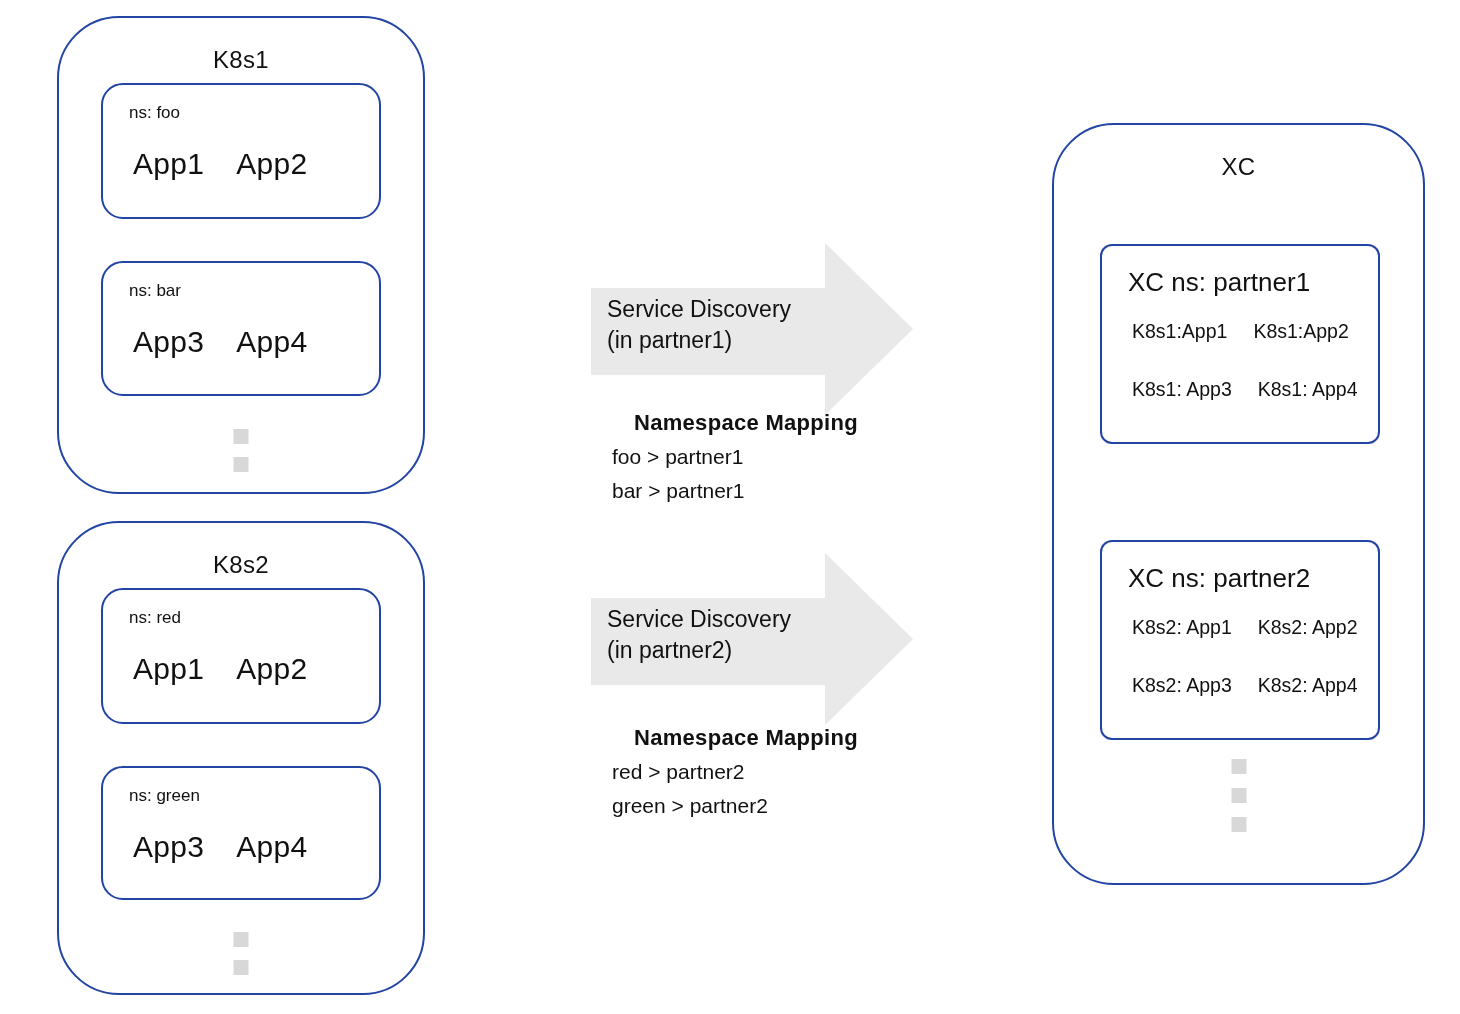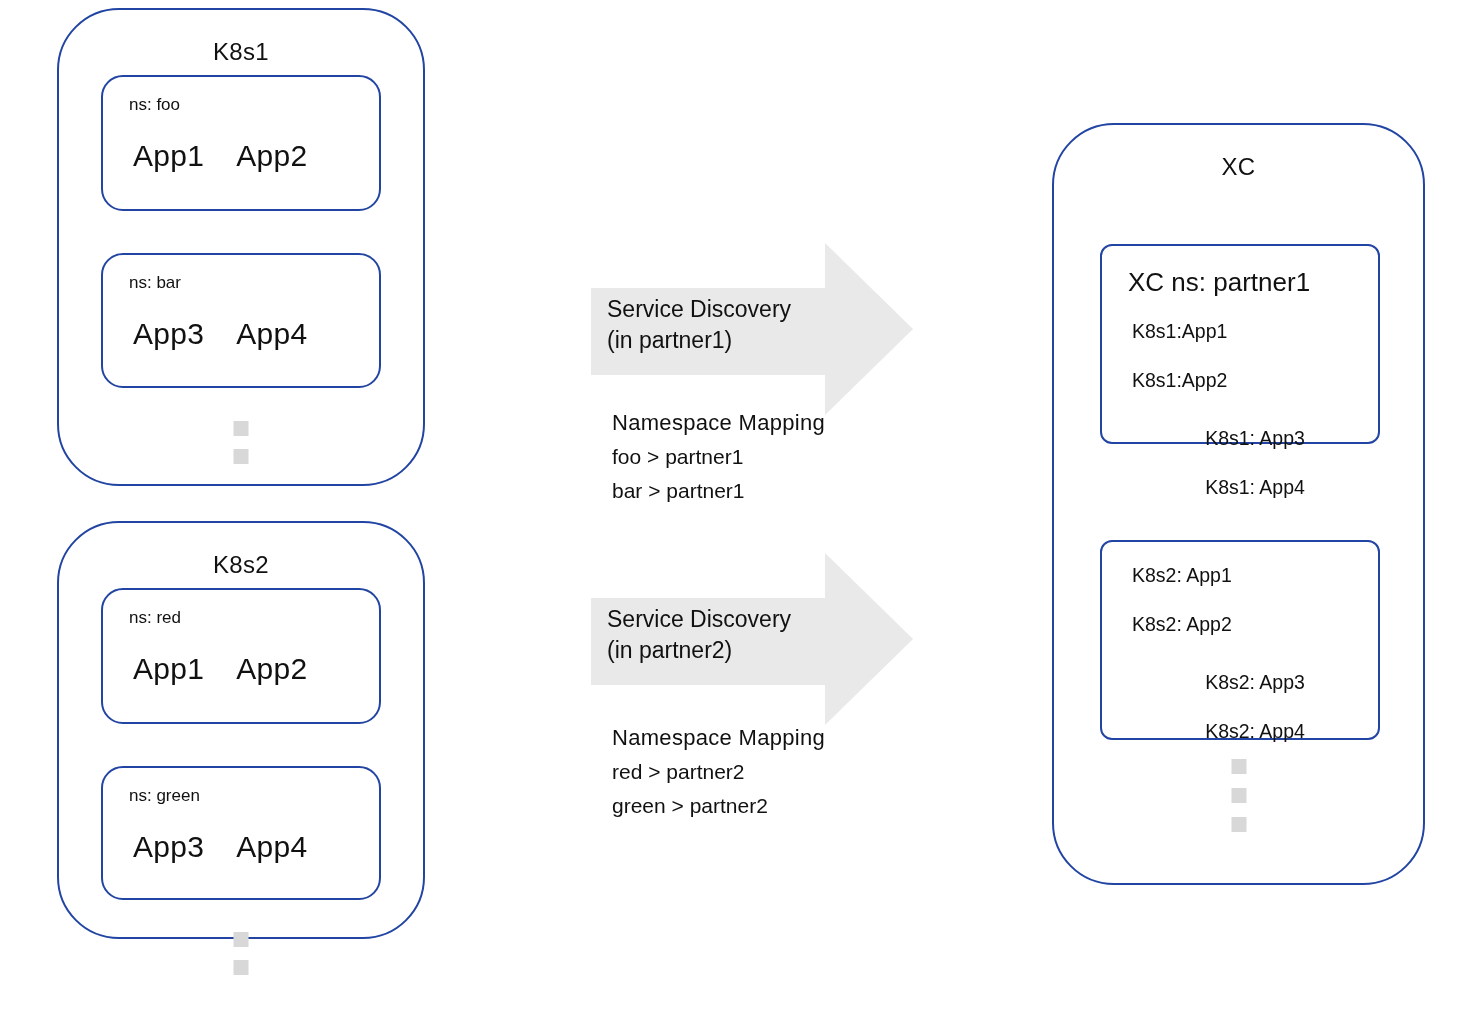--- a/index.html
+++ b/index.html
@@ -99,53 +99,53 @@
     white-space: nowrap;
   }
   
   .mapping {
     position: absolute;
     font-size: 21px;
     line-height: 34px;
     white-space: nowrap;
   }
   .mapping-title {
-    font-weight: 400;
+    font-weight: 700;
     font-size: 22px;
     letter-spacing: 0.3px;
+    margin-left: 22px;
   }
   
   .xc-ns-box {
     position: absolute;
     border: 2px solid var(--blue);
     border-radius: 12px;
     background: #ffffff;
   }
   .xc-ns-title {
     font-size: 26px;
     margin: 21px 0 0 26px;
     white-space: nowrap;
   }
   .xc-row {
     display: flex;
     gap: 26px;
     font-size: 19.5px;
     margin-left: 30px;
     white-space: nowrap;
-    flex-direction: column;
   }
   .xc-row.r1 { margin-top: 22px; }
   .xc-row.r2 { margin-top: 35px; text-align: center; }
 </style>
 </head>
 <body>
 
 <div class="canvas">
 
-  <div class="cluster" style="left:57px; top:8px; width:368px; height:478px;">
+  <div class="cluster" style="left:57px; top:16px; width:368px; height:478px;">
     <div class="cluster-title">K8s1</div>
 
     <div class="ns-box" style="left:42px; top:65px; width:280px; height:136px;">
       <div class="ns-label">ns: foo</div>
       <div class="apps-row">
         <span>App1</span>
         <span>App2</span>
       </div>
     </div>
 
@@ -156,21 +156,21 @@
         <span>App4</span>
       </div>
     </div>
 
     <div class="dots" style="top:411px;">
       <div class="dot"></div>
       <div class="dot"></div>
     </div>
   </div>
 
-  <div class="cluster" style="left:57px; top:521px; width:368px; height:418px;">
+  <div class="cluster" style="left:57px; top:521px; width:368px; height:474px;">
     <div class="cluster-title">K8s2</div>
 
     <div class="ns-box" style="left:42px; top:65px; width:280px; height:136px;">
       <div class="ns-label">ns: red</div>
       <div class="apps-row">
         <span>App1</span>
         <span>App2</span>
       </div>
     </div>
 
@@ -227,20 +227,21 @@
         <span>K8s1:App1</span>
         <span>K8s1:App2</span>
       </div>
       <div class="xc-row r2">
         <span>K8s1: App3</span>
         <span>K8s1: App4</span>
       </div>
     </div>
 
     <div class="xc-ns-box" style="left:46px; top:415px; width:280px; height:200px;">
+      <div class="xc-ns-title">XC ns: partner2</div>
       <div class="xc-row r1">
         <span>K8s2: App1</span>
         <span>K8s2: App2</span>
       </div>
       <div class="xc-row r2">
         <span>K8s2: App3</span>
         <span>K8s2: App4</span>
       </div>
     </div>
 

